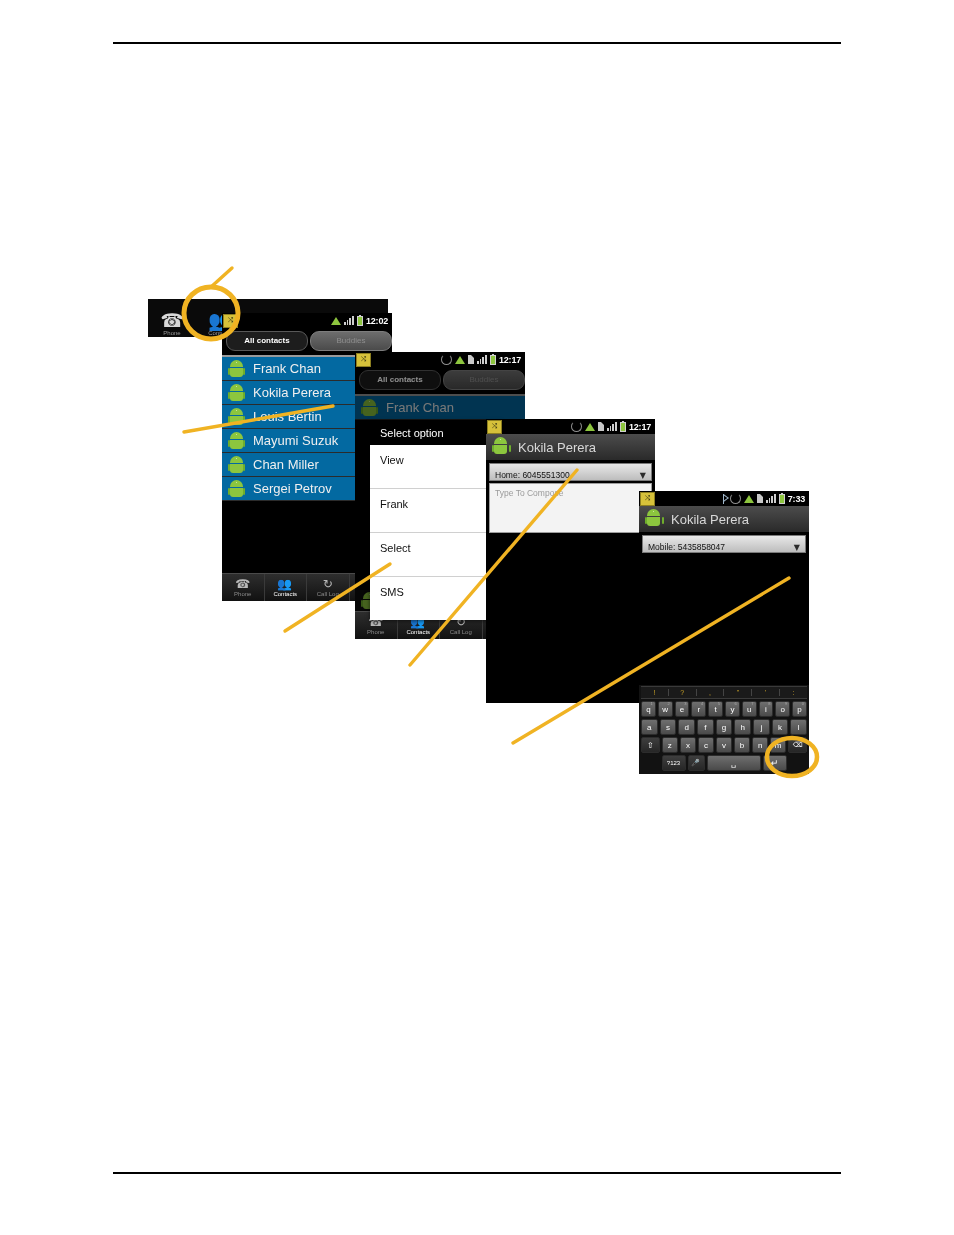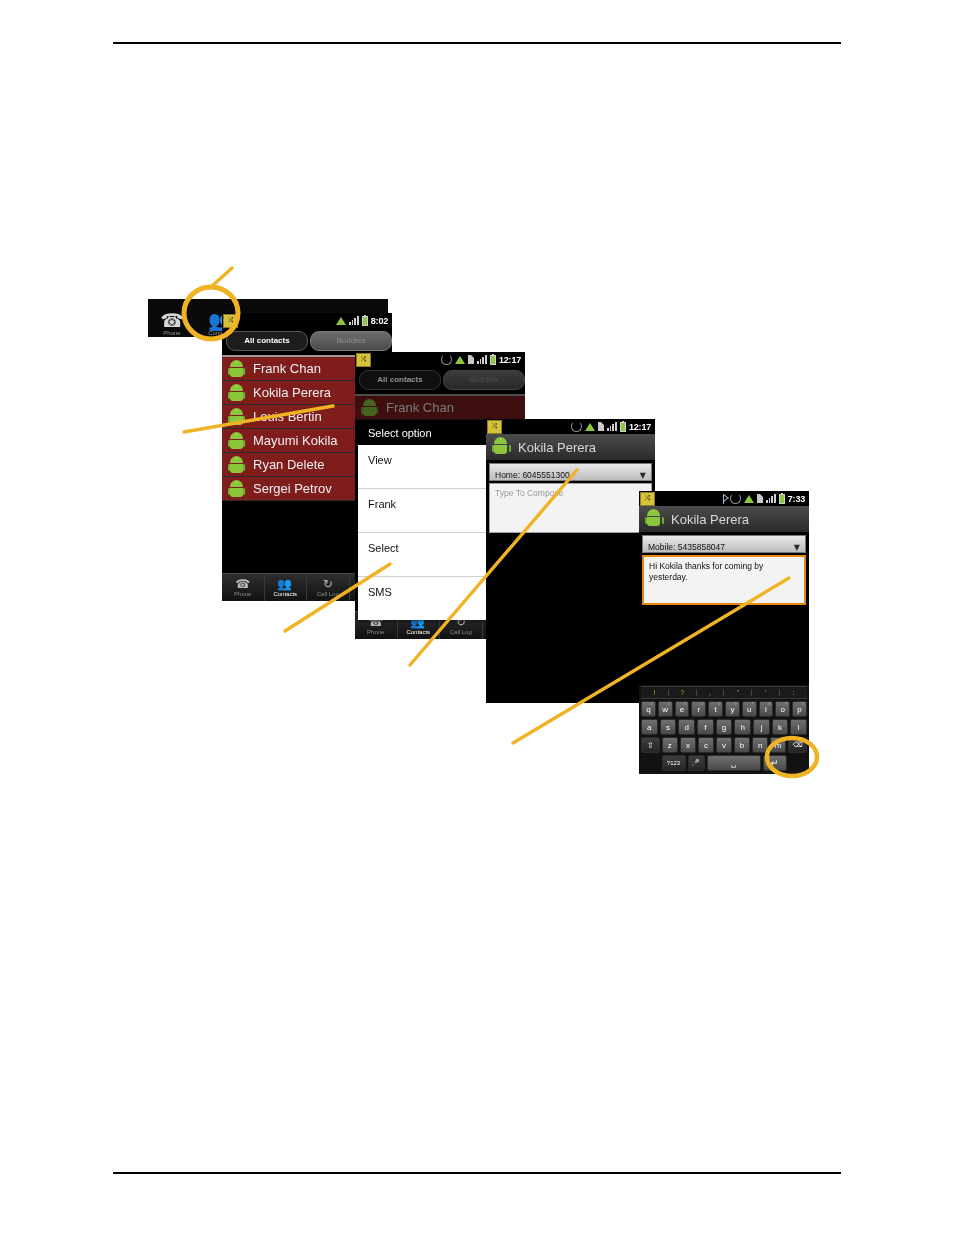--- a/index.html
+++ b/index.html
@@ -106,21 +106,21 @@
     font-size: 8px;
     padding: 4px 0 5px 0;
     border-radius: 9px;
     color: #f2f2f2;
     font-family: "Liberation Sans", sans-serif;
   }
   .tab.sel { background: #1d1d1d; border: 1px solid #585858; color: #ffffff; font-weight: bold; }
   .tab.unsel { background: linear-gradient(#6d6d6d,#4b4b4b); border: 1px solid #7d7d7d; color: #8f8f8f; }
 
   
-  .clist { background: #7f1d1d; border-top: 2px solid #9a9a9a; }
+  .clist { background: #0369a1; border-top: 2px solid #9a9a9a; }
   .crow {
     display: flex;
     align-items: center;
     height: 23px;
     border-bottom: 1px solid #2b2b2b;
     padding-left: 6px;
     gap: 8px;
   }
   .crow .cname {
     color: #efefef;
@@ -348,21 +348,21 @@
     <span class="sb-applet">⤨</span>
     <span class="sb-right">
       <span class="ic ic-wifi"></span>
       <span class="ic ic-sig">
           <i></i>
           <i></i>
           <i></i>
           <i></i>
         </span>
       <span class="ic ic-bat"></span>
-      <span class="sb-time">8:02</span>
+      <span class="sb-time">12:02</span>
     </span>
   </div>
   <div class="tabrow">
     <div class="tab sel">All contacts</div>
     <div class="tab unsel">Buddies</div>
   </div>
   <div class="clist">
     <div class="crow">
       <span class="droid">
           <i class="arm-l"></i>
@@ -390,30 +390,30 @@
         </span>
       <span class="cname">Louis Bertin</span>
     </div>
     <div class="crow">
       <span class="droid">
           <i class="arm-l"></i>
           <i class="head"></i>
           <i class="body"></i>
           <i class="arm-r"></i>
         </span>
-      <span class="cname">Mayumi Kokila</span>
+      <span class="cname">Mayumi Suzuk</span>
     </div>
     <div class="crow">
       <span class="droid">
           <i class="arm-l"></i>
           <i class="head"></i>
           <i class="body"></i>
           <i class="arm-r"></i>
         </span>
-      <span class="cname">Ryan Delete</span>
+      <span class="cname">Chan Miller</span>
     </div>
     <div class="crow">
       <span class="droid">
           <i class="arm-l"></i>
           <i class="head"></i>
           <i class="body"></i>
           <i class="arm-r"></i>
         </span>
       <span class="cname">Sergei Petrov</span>
     </div>
@@ -492,21 +492,21 @@
       <span class="glyph">↻</span>
       <span class="lbl">Call Log</span>
     </div>
     <div class="apptab">
       <span class="glyph">💬</span>
       <span class="lbl">IM</span>
     </div>
   </div>
 </div>
 
-<div class="dialog" style="left:358px; top:421px; width:132px;">
+<div class="dialog" style="left:370px; top:421px; width:132px;">
   <div class="dtitle">Select option</div>
   <div class="ditem">View</div>
   <div class="ditem">Frank</div>
   <div class="ditem">Select</div>
   <div class="ditem">SMS</div>
 </div>
 
 <div class="phone" style="left:486px; top:419px; width:169px; height:284px;">
   <div class="statusbar">
     <span class="sb-applet">⤨</span>
@@ -564,21 +564,20 @@
         <i class="head"></i>
         <i class="body"></i>
         <i class="arm-r"></i>
       </span>
     <span class="tname">Kokila Perera</span>
   </div>
   <div class="numbar">
     <span>Mobile: 5435858047</span>
     <span class="caret">▼</span>
   </div>
-  <div class="compose filled">Hi Kokila thanks for coming by yesterday.</div>
 
   <div class="kb" style="position:absolute;bottom:0;left:0;right:0;">
     <div class="kb-sugg">
       <span>!</span>
       <span>?</span>
       <span>,</span>
       <span>"</span>
       <span>'</span>
       <span>:</span>
     </div>

